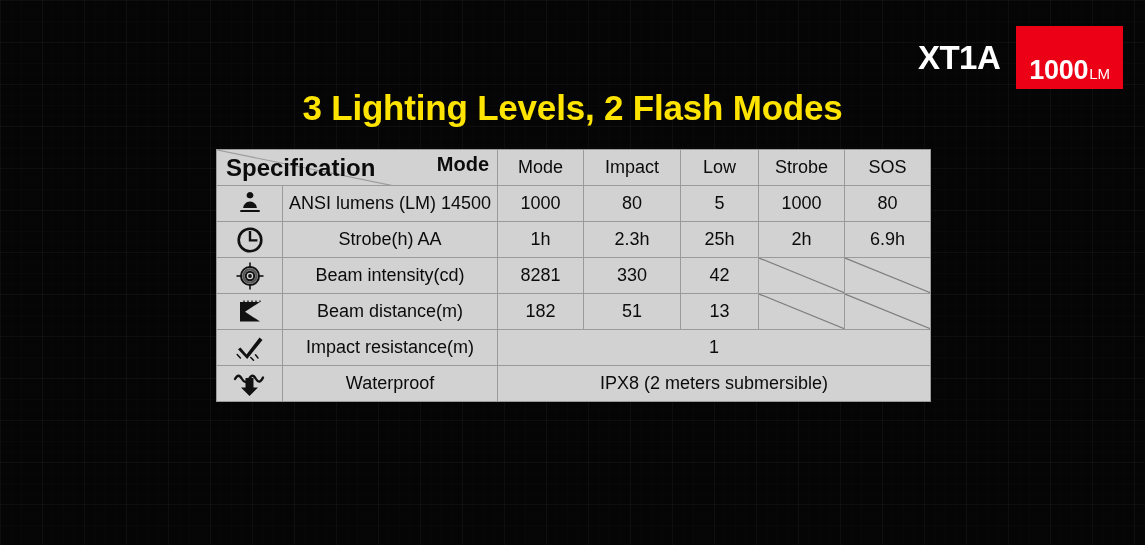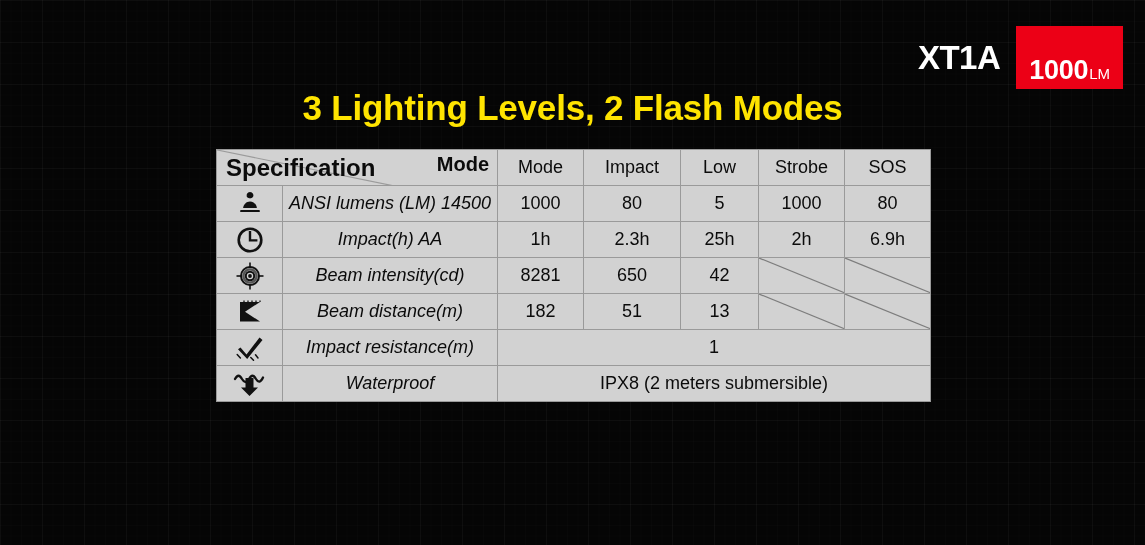--- a/index.html
+++ b/index.html
@@ -142,21 +142,20 @@
   td.icon-cell {
     background: #d2d2d2;
     text-align: center;
     vertical-align: middle;
   }
   td.icon-cell svg { display: block; margin: 0 auto; }
   td.label-cell {
     text-align: left;
     padding-left: 10px;
     font-size: 17px;
-    font-style: italic;
   }
   td.val { font-size: 21px; }
   td.merged { font-size: 20px; }
   td.slash {
     position: relative;
     overflow: hidden;
   }
   td.slash .diag {
     position: absolute;
     inset: 0;
@@ -232,21 +231,21 @@
 
 
 
         <tr>
           <td class="icon-cell">
             <svg width="28" height="28" viewBox="0 0 28 28">
               <circle cx="14" cy="14" r="11.3" fill="none" stroke="#111" stroke-width="2.6"></circle>
               <path d="M14 6.3 V14.4 H20.2" fill="none" stroke="#111" stroke-width="2.4" stroke-linecap="square"></path>
             </svg>
           </td>
-          <td class="label-cell">Impact(h) AA</td>
+          <td class="label-cell">Strobe(h) AA</td>
           <td class="val">1h</td>
           <td class="val">2.3h</td>
           <td class="val">25h</td>
           <td class="val">2h</td>
           <td class="val">6.9h</td>
         </tr>
 
         <tr>
           <td class="icon-cell">
             <svg width="28" height="28" viewBox="0 0 28 28">
@@ -257,21 +256,21 @@
                 <line x1="22.5" y1="14" x2="27.5" y2="14"></line>
               </g>
               <circle cx="14" cy="14" r="9" fill="none" stroke="#111" stroke-width="2"></circle>
               <circle cx="14" cy="14" r="6.6" fill="none" stroke="#555" stroke-width="2.4"></circle>
               <circle cx="14" cy="14" r="4.2" fill="none" stroke="#111" stroke-width="2"></circle>
               <circle cx="14" cy="14" r="1.9" fill="#111"></circle>
             </svg>
           </td>
           <td class="label-cell">Beam intensity(cd)</td>
           <td class="val">8281</td>
-          <td class="val">650</td>
+          <td class="val">330</td>
           <td class="val">42</td>
           <td class="val slash">
             <svg class="diag" viewBox="0 0 86 35" preserveAspectRatio="none">
               <line x1="0" y1="0" x2="86" y2="35" stroke="#7d7d7d" stroke-width="1.2"></line>
             </svg>
           </td>
           <td class="val slash">
             <svg class="diag" viewBox="0 0 86 35" preserveAspectRatio="none">
               <line x1="0" y1="0" x2="86" y2="35" stroke="#7d7d7d" stroke-width="1.2"></line>
             </svg>

